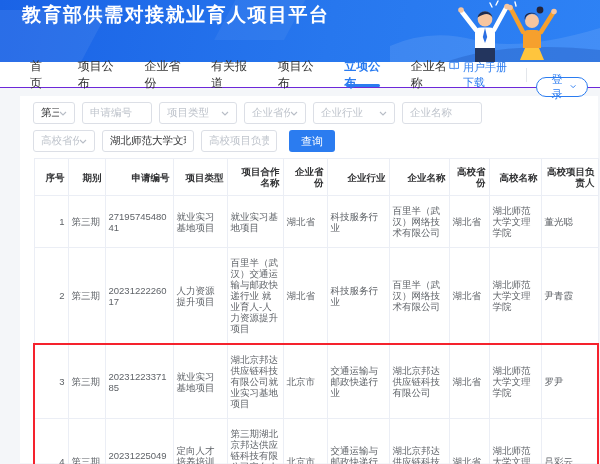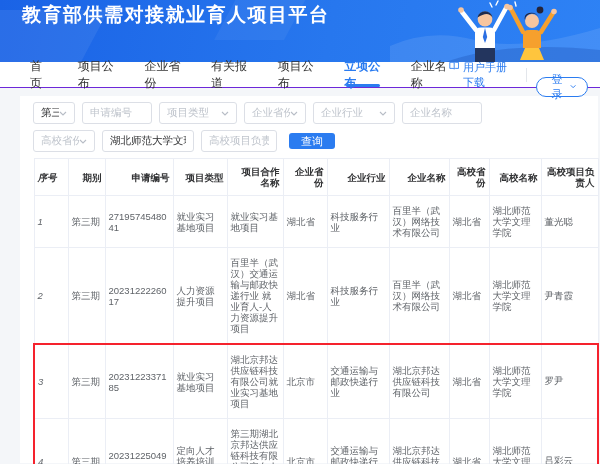--- a/index.html
+++ b/index.html
@@ -30,32 +30,32 @@
   .content { padding:8px 2px 0 20px; height:calc(464px - 89px); }
   .card { background:#fff; height:100%; padding:6px 0 0 13px; }
 
   
   .filter-row { display:flex; gap:7px; margin-bottom:6px; align-items:center; }
   .field { position:relative; height:22px; border:1px solid #dcdfe6; border-radius:3px; background:#fff; display:flex; align-items:center; padding:0 7px; font-size:10.5px; overflow:hidden; white-space:nowrap; cursor:pointer; }
   .field .txt { overflow:hidden; }
   .field.ph .txt { color:#bfc4cc; }
   .field.filled .txt { color:#303133; }
   .field .chev { margin-left:auto; flex:0 0 auto; }
-  .search-btn { height:16px; padding:0 12px; background:var(--primary); border:none; border-radius:3px; color:#fff; font-size:11px; cursor:pointer; font-family:inherit; margin-left:5px; }
+  .search-btn { height:22px; padding:0 12px; background:var(--primary); border:none; border-radius:3px; color:#fff; font-size:11px; cursor:pointer; font-family:inherit; margin-left:5px; }
 
   
   table { border-collapse:collapse; table-layout:fixed; width:564px; margin-top:2px; }
   th,td { border:1px solid #ebeef5; font-size:9.5px; line-height:11px; vertical-align:middle; padding:9px 3px; word-break:break-all; }
   th { color:#303133; font-weight:bold; text-align:right; padding:7px 3px; background:#fff; }
   td { color:#5f6368; }
-  th.c,td.c { text-align:left;font-style:italic; }
+  th.c,td.c { text-align:right; }
   tr.hl-top td { border-top:2px solid var(--hl); }
   tr.hl-bot td { border-bottom:2px solid var(--hl); }
   td.hl-left { border-left:2px solid var(--hl); }
-  td.hl-right { border-right:2px solid var(--hl);font-family:Liberation Serif, serif; }
+  td.hl-right { border-right:2px solid var(--hl); }
 </style>
 </head>
 <body>
 
 <div class="page">
 
   <div class="banner">
     <div class="deco1"></div>
     <div class="deco2"></div>
     <h1>教育部供需对接就业育人项目平台</h1>

